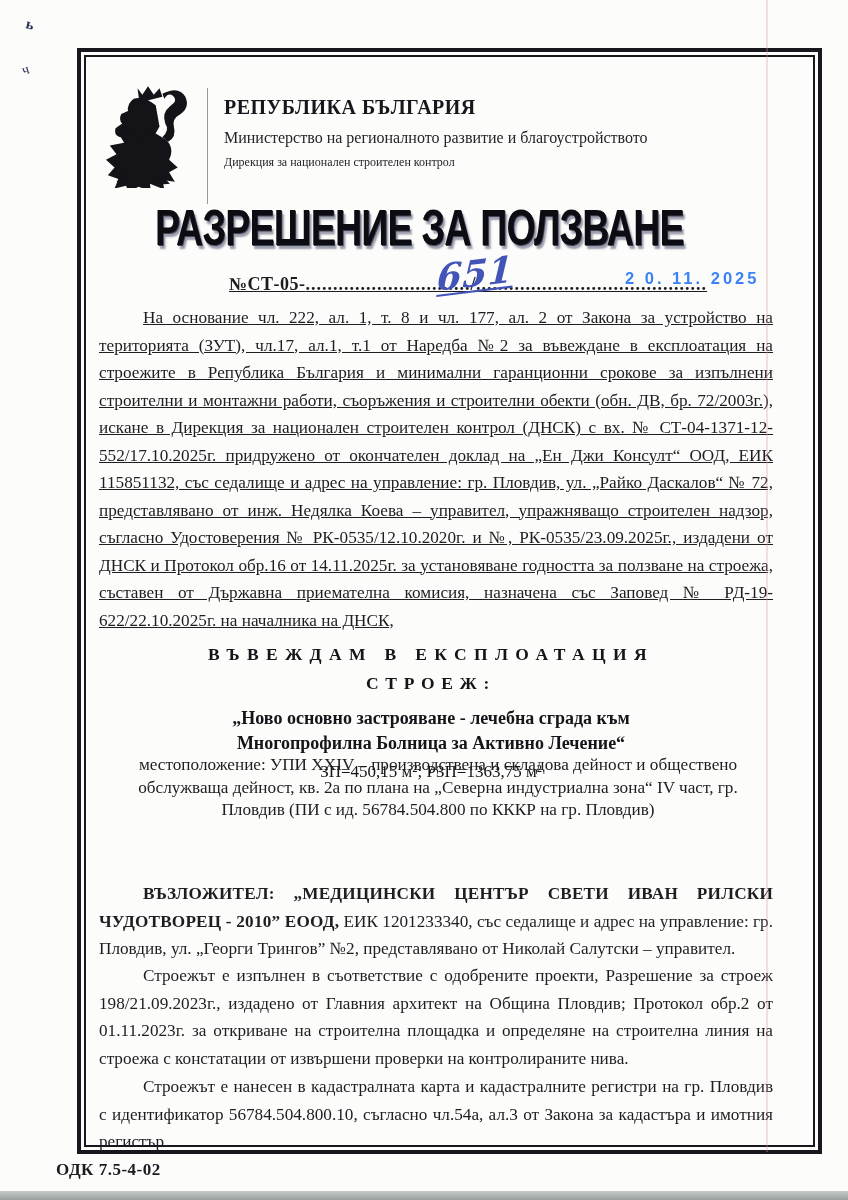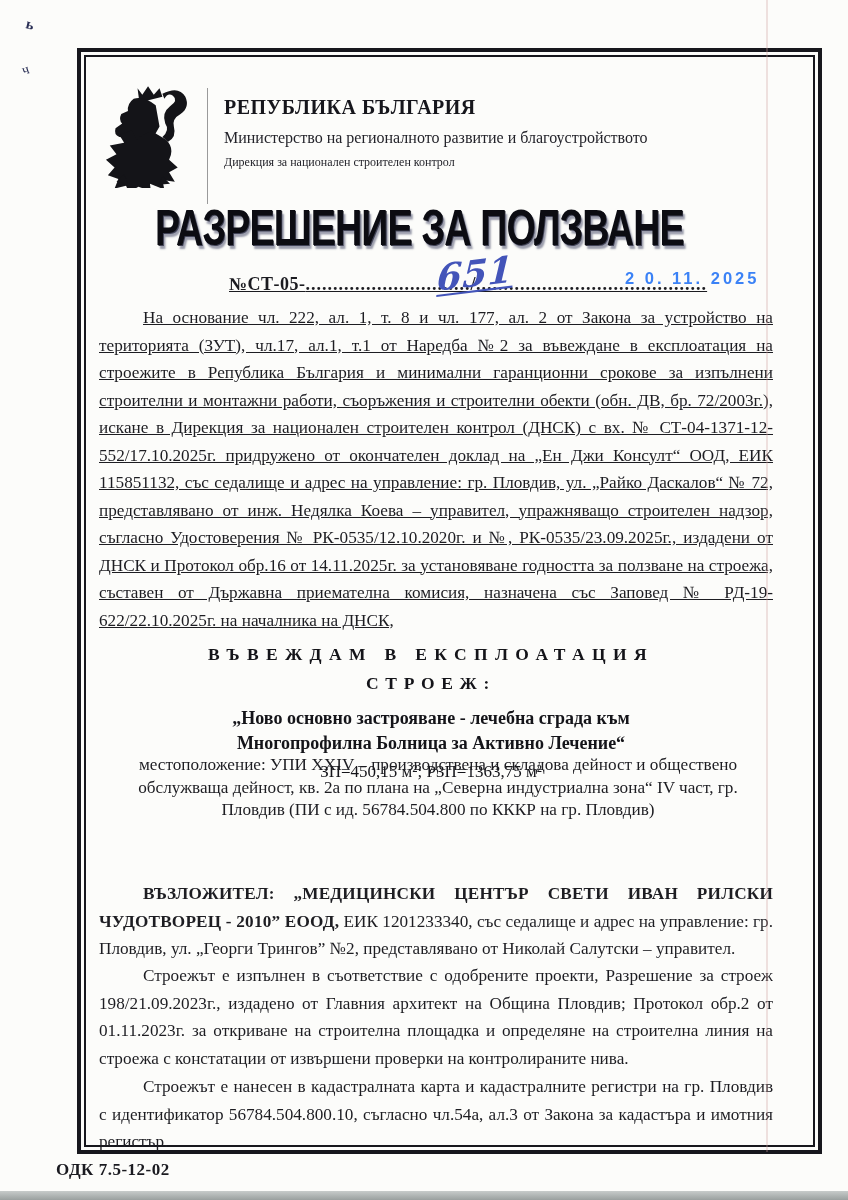--- a/index.html
+++ b/index.html
@@ -162,13 +162,13 @@
 
   <p class="location">местоположение: УПИ XXIV – производствена и складова дейност и обществено обслужваща дейност, кв. 2а по плана на „Северна индустриална зона“ IV част, гр. Пловдив (ПИ с ид. 56784.504.800 по КККР на гр. Пловдив)</p>
 
   <p class="para indent para-client"><span class="bold-run">ВЪЗЛОЖИТЕЛ: „МЕДИЦИНСКИ ЦЕНТЪР СВЕТИ ИВАН РИЛСКИ ЧУДОТВОРЕЦ - 2010” ЕООД,</span><span> ЕИК 1201233340, със седалище и адрес на управление: гр. Пловдив, ул. „Георги Трингов” №2, представлявано от Николай Салутски – управител.</span></p>
 
   <p class="para indent para-construction">Строежът е изпълнен в съответствие с одобрените проекти, Разрешение за строеж 198/21.09.2023г., издадено от Главния архитект на Община Пловдив; Протокол обр.2 от 01.11.2023г. за откриване на строителна площадка и определяне на строителна линия на строежа с констатации от извършени проверки на контролираните нива.</p>
 
   <p class="para indent para-cadastre">Строежът е нанесен в кадастралната карта и кадастралните регистри на гр. Пловдив с идентификатор 56784.504.800.10, съгласно чл.54а, ал.3 от Закона за кадастъра и имотния регистър.</p>
 </div>
 
-<div class="footer-code">ОДК 7.5-12-02</div>
+<div class="footer-code">ОДК 7.5-4-02</div>
 
 </body></html>

